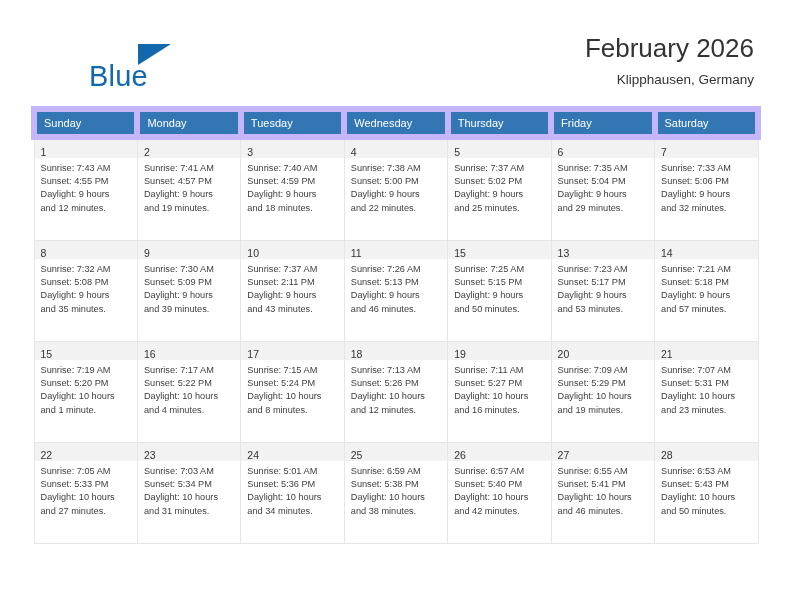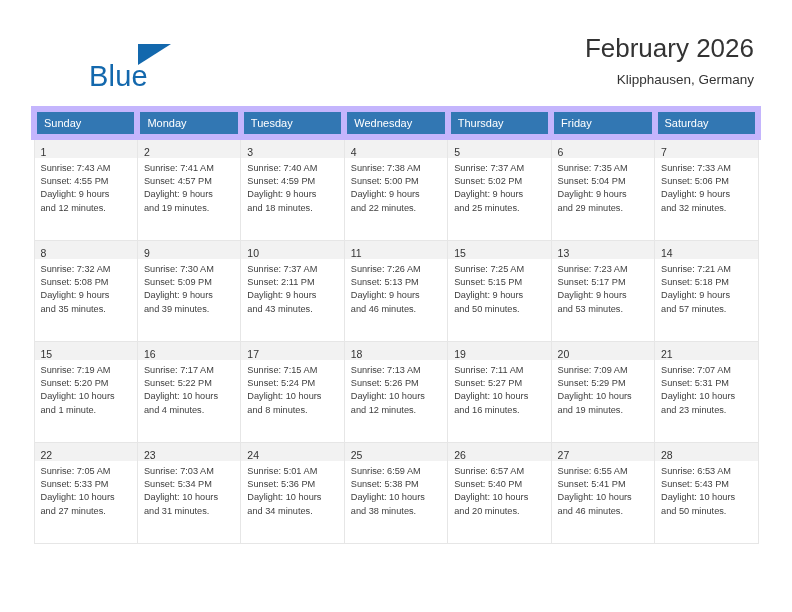--- a/index.html
+++ b/index.html
@@ -455,21 +455,21 @@
               </div>
             </div>
           </td>
         <td>
             <div class="cell-inner">
               <div class="daynum-bar"><span class="daynum">26</span></div>
               <div class="cell-lines">
                 <div>Sunrise: 6:57 AM</div>
                 <div>Sunset: 5:40 PM</div>
                 <div>Daylight: 10 hours</div>
-                <div>and 20 minutes.</div>
+                <div>and 42 minutes.</div>
               </div>
             </div>
           </td>
         <td>
             <div class="cell-inner">
               <div class="daynum-bar"><span class="daynum">27</span></div>
               <div class="cell-lines">
                 <div>Sunrise: 6:55 AM</div>
                 <div>Sunset: 5:41 PM</div>
                 <div>Daylight: 10 hours</div>

